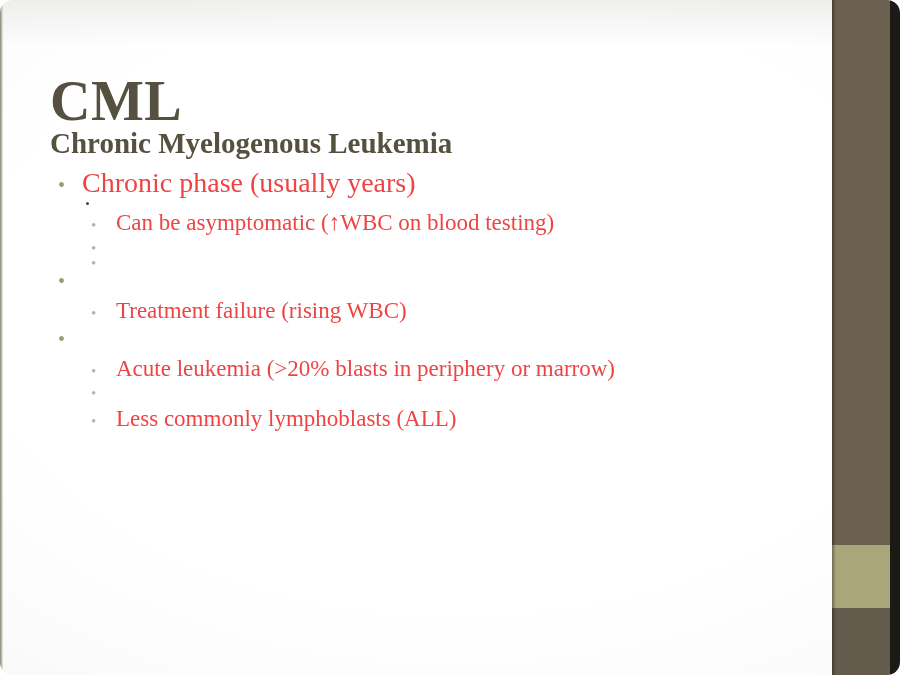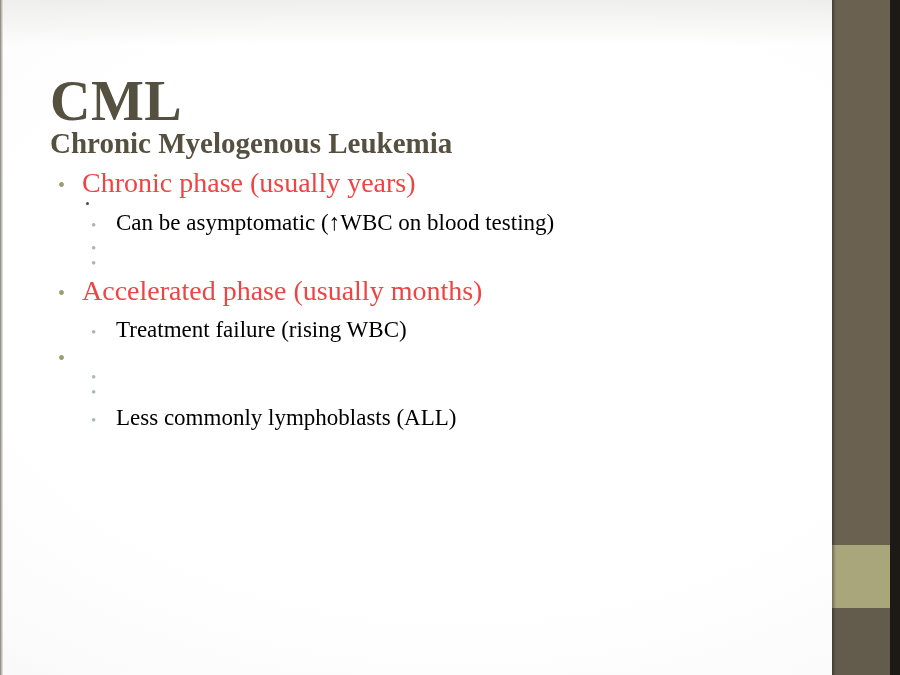--- a/index.html
+++ b/index.html
@@ -8,20 +8,21 @@
     padding: 0;
     background: #ffffff;
   }
   #slide {
     position: relative;
     width: 900px;
     height: 675px;
     overflow: hidden;
     background: #ffffff;
     font-family: "Liberation Serif", "DejaVu Serif", serif;
+    border-radius: 13px;
   }
 
   
   #canvas-bg {
     position: absolute;
     left: 0; top: 0;
     width: 832px;
     height: 675px;
     background:
       radial-gradient(ellipse 120% 95% at 55% 45%, #ffffff 0%, #ffffff 48%, #fbfbfb 68%, #f2f2f2 88%, #ececec 100%);
@@ -124,21 +125,21 @@
     flex: 0 0 25px;
     text-align: left;
     color: #b0b4b2;
     font-size: 15px;
     line-height: 1;
   }
   .lvl2.teal .marker { color: #a8bdb9; }
   .lvl2 .txt {
     font-size: 23px;
     line-height: 1.56;
-    color: #000000;
+    color: #ef4444;
     white-space: nowrap;
   }
 
   
   #speck {
     position: absolute;
     left: 86px;
     top: 202px;
     width: 3px;
     height: 3px;
@@ -176,31 +177,31 @@
         <span class="txt">Can be asymptomatic (↑WBC on blood testing)</span>
       </div>
       <div class="row lvl2">
         <span class="marker">•</span>
       </div>
       <div class="row lvl2">
         <span class="marker">•</span>
       </div>
       <div class="row lvl1">
         <span class="marker">•</span>
-        <span class="txt">Accelerated phase (usually months)</span>
       </div>
       <div class="row lvl2">
         <span class="marker">•</span>
         <span class="txt">Treatment failure (rising WBC)</span>
       </div>
       <div class="row lvl1">
         <span class="marker">•</span>
       </div>
       <div class="row lvl2 teal">
         <span class="marker">•</span>
+        <span class="txt">Acute leukemia (&gt;20% blasts in periphery or marrow)</span>
       </div>
       <div class="row lvl2 teal">
         <span class="marker">•</span>
       </div>
       <div class="row lvl2 teal">
         <span class="marker">•</span>
         <span class="txt">Less commonly lymphoblasts (ALL)</span>
       </div>
     </div>
 

